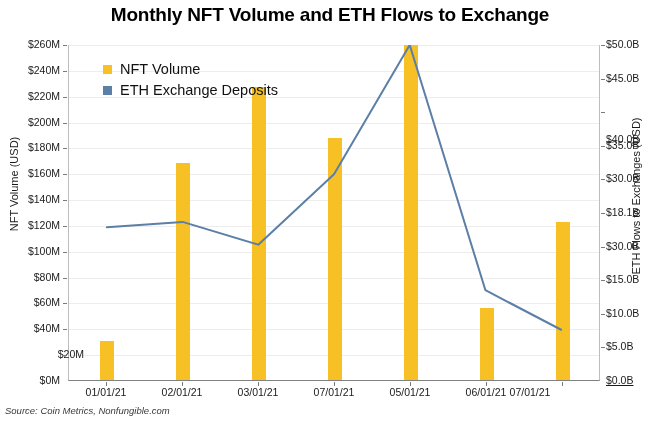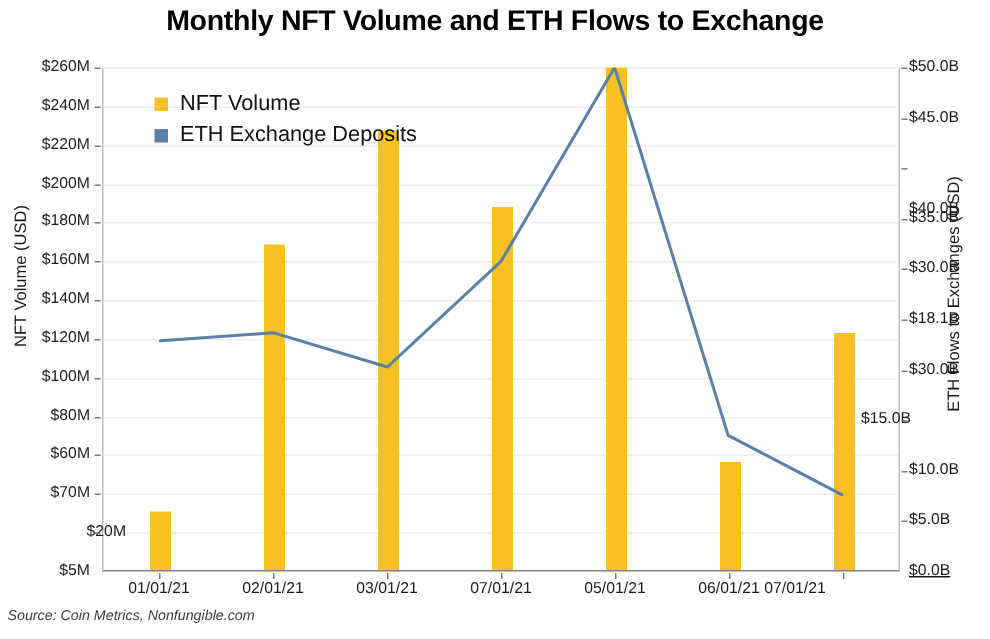--- a/index.html
+++ b/index.html
@@ -161,24 +161,24 @@
         <div class="bar" style="height: 334.708px; left: 335px; background: rgb(247, 193, 37);"></div>
         <div class="bar" style="height: 72.3692px; left: 411px; background: rgb(247, 193, 37);"></div>
         <div class="bar" style="height: 157.662px; left: 487px; background: rgb(247, 193, 37);"></div>
       </div>
     <svg class="lineLayer" id="lineLayer" viewBox="0 0 532 336" preserveAspectRatio="none">
         <polyline points="38.00,182.78 114.00,177.41 190.00,200.26 266.00,129.70 342.00,0.00 418.00,245.95 494.00,285.60" fill="none" stroke="#5B7FA6" stroke-width="2" stroke-linejoin="round" stroke-linecap="round" vector-effect="non-scaling-stroke"></polyline>
       </svg>
   </div>
 
   <div id="ylabels-left">
-      <div class="ylabel-left" style="left: 0px; width: 60px; top: 374px;">$5M</div>
+      <div class="ylabel-left" style="left: 0px; width: 60px; top: 374px;">$0M</div>
       <div class="ylabel-left" style="left: 0px; width: 60px; top: 348.154px; margin-left: 24px;">$20M</div>
       <div class="tickmark" style="left: 63px; top: 355.154px;"></div>
-      <div class="ylabel-left" style="left: 0px; width: 60px; top: 322.308px;">$70M</div>
+      <div class="ylabel-left" style="left: 0px; width: 60px; top: 322.308px;">$40M</div>
       <div class="tickmark" style="left: 63px; top: 329.308px;"></div>
       <div class="ylabel-left" style="left: 0px; width: 60px; top: 296.462px;">$60M</div>
       <div class="tickmark" style="left: 63px; top: 303.462px;"></div>
       <div class="ylabel-left" style="left: 0px; width: 60px; top: 270.615px;">$80M</div>
       <div class="tickmark" style="left: 63px; top: 277.615px;"></div>
       <div class="ylabel-left" style="left: 0px; width: 60px; top: 244.769px;">$100M</div>
       <div class="tickmark" style="left: 63px; top: 251.769px;"></div>
       <div class="ylabel-left" style="left: 0px; width: 60px; top: 218.923px;">$120M</div>
       <div class="tickmark" style="left: 63px; top: 225.923px;"></div>
       <div class="ylabel-left" style="left: 0px; width: 60px; top: 193.077px;">$140M</div>
@@ -195,21 +195,21 @@
       <div class="tickmark" style="left: 63px; top: 70.8462px;"></div>
       <div class="ylabel-left" style="left: 0px; width: 60px; top: 38px;">$260M</div>
       <div class="tickmark" style="left: 63px; top: 45px;"></div>
     </div>
   <div id="ylabels-right">
       <div class="ylabel-right" style="left: 606px; top: 374px; text-decoration: underline;">$0.0B</div>
       <div class="ylabel-right" style="left: 606px; top: 340.4px;">$5.0B</div>
       <div class="tickmark" style="left: 601px; top: 347.4px;"></div>
       <div class="ylabel-right" style="left: 606px; top: 306.8px;">$10.0B</div>
       <div class="tickmark" style="left: 601px; top: 313.8px;"></div>
-      <div class="ylabel-right" style="left: 574px; top: 273.2px; text-align: right;">$15.0B</div>
+      <div class="ylabel-right" style="left: 606px; top: 273.2px; text-align: right;">$15.0B</div>
       <div class="tickmark" style="left: 601px; top: 280.2px;"></div>
       <div class="ylabel-right" style="left: 606px; top: 239.6px;">$30.0B</div>
       <div class="tickmark" style="left: 601px; top: 246.6px;"></div>
       <div class="ylabel-right" style="left: 606px; top: 206px;">$18.1B</div>
       <div class="tickmark" style="left: 601px; top: 213px;"></div>
       <div class="ylabel-right" style="left: 606px; top: 172.4px;">$30.0B</div>
       <div class="tickmark" style="left: 601px; top: 179.4px;"></div>
       <div class="ylabel-right" style="left: 606px; top: 138.8px;">$35.0B</div>
       <div class="tickmark" style="left: 601px; top: 145.8px;"></div>
       <div class="ylabel-right" style="left: 606px; top: 105.2px; margin-top: 28px;">$40.0B</div>

